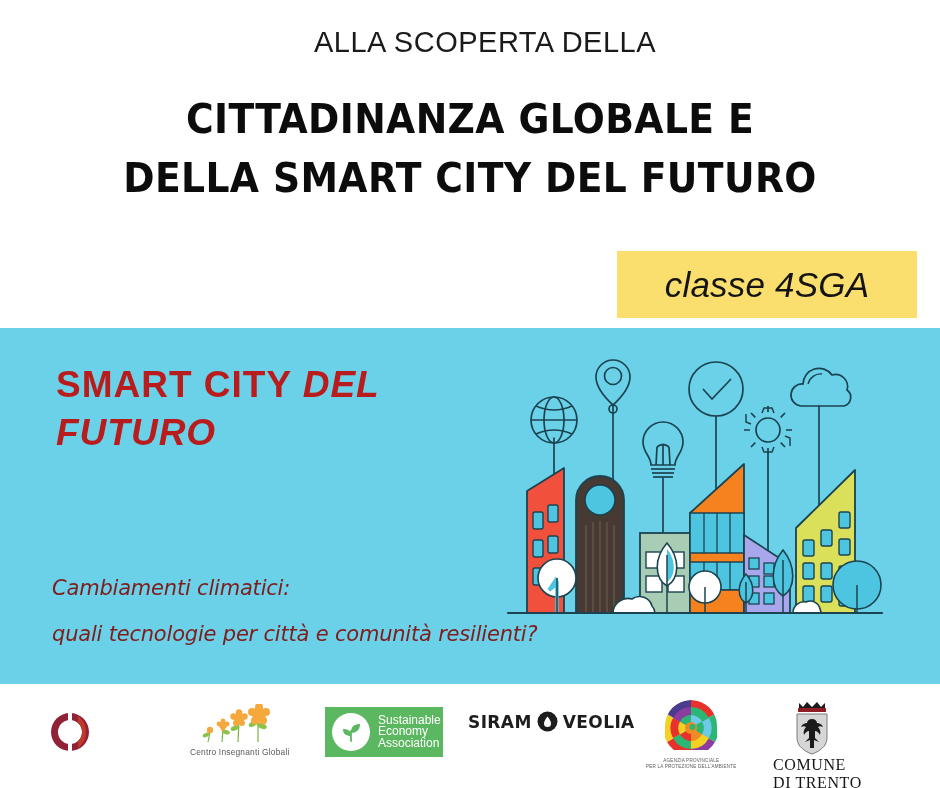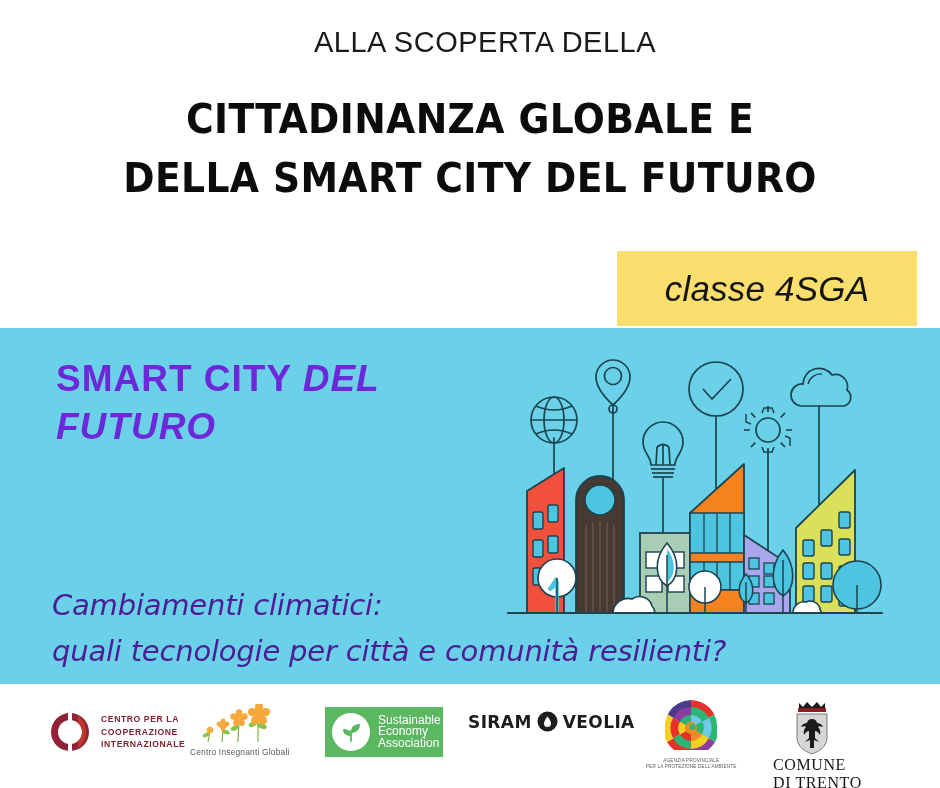--- a/index.html
+++ b/index.html
@@ -46,21 +46,21 @@
     letter-spacing: 0.4px;
     color: #0c0c0c;
     font-family: "DejaVu Sans", sans-serif;
     transform: scaleX(0.92);
   }
   #main-title .line { display: block; white-space: nowrap; }
 
   #class-badge {
     position: absolute;
     left: 617px; top: 251px;
-    width: 300px; height: 75px;
+    width: 300px; height: 67px;
     background: #fadf6e;
     display: flex;
     align-items: center;
     justify-content: center;
   }
   #class-badge-label {
     font-size: 35px;
     font-style: italic;
     font-weight: 400;
     color: #141414;
@@ -84,39 +84,39 @@
   }
   #contest-word {
     font-size: 34px;
     letter-spacing: 7px;
     font-weight: 400;
     color: #0f1416;
     font-family: "Liberation Sans", sans-serif;
     line-height: 42px;
   }
   #contest-headline {
-    margin-top: 0;
+    margin-top: 6px;
     font-size: 37px;
     line-height: 48px;
     font-weight: 700;
     letter-spacing: 1px;
-    color: #6d28d9;
+    color: #b91c1c;
     font-family: "Liberation Sans", sans-serif;
   }
   #contest-headline .ital { font-style: italic; }
   #contest-headline .l2 { display: block; font-style: italic; }
 
   #tagline {
     position: absolute;
-    left: 52px; top: 254px;
+    left: 52px; top: 237px;
     width: 840px;
     font-style: italic;
-    font-size: 29px;
+    font-size: 21px;
     line-height: 46px;
-    color: #4c1d95;
+    color: #7f1d1d;
     font-family: "DejaVu Sans", sans-serif;
     letter-spacing: -0.2px;
   }
   #tagline .tl { display: block; white-space: nowrap; }
 
   #city-illustration {
     position: absolute;
     left: 500px; top: 22px;
     width: 390px; height: 290px;
   }
@@ -424,25 +424,20 @@
 </div>
 
 <div id="footer-area"></div>
 
 <div class="logo-slot" id="logo-cci">
   <svg id="cci-mark" viewBox="0 0 44 44">
     <path d="M22 3 A19 19 0 1 0 22 41 A19 19 0 0 0 22 3 Z M22 10 A12 12 0 1 1 22 34 A12 12 0 1 1 22 10 Z" fill="#8f2236" fill-rule="evenodd"></path>
     <path d="M30 6 A19 19 0 0 1 38 22 A19 19 0 0 1 30 38 L30 31 A12 12 0 0 0 30 13 Z" fill="#c0392b"></path>
     <rect x="20" y="3" width="4" height="38" fill="#ffffff"></rect>
   </svg>
-  <div id="cci-text">
-    <div>CENTRO PER LA</div>
-    <div>COOPERAZIONE</div>
-    <div>INTERNAZIONALE</div>
-  </div>
 </div>
 
 <div class="logo-slot" id="logo-cig">
   <svg id="cig-flowers" viewBox="0 0 92 40">
     <g stroke="#7cb342" stroke-width="1.2" fill="none">
       <path d="M14 38 L16 28"></path>
         <path d="M28 38 L29 24"></path>
         <path d="M44 38 L45 17"></path>
         <path d="M64 38 L64 12"></path>
     </g>

